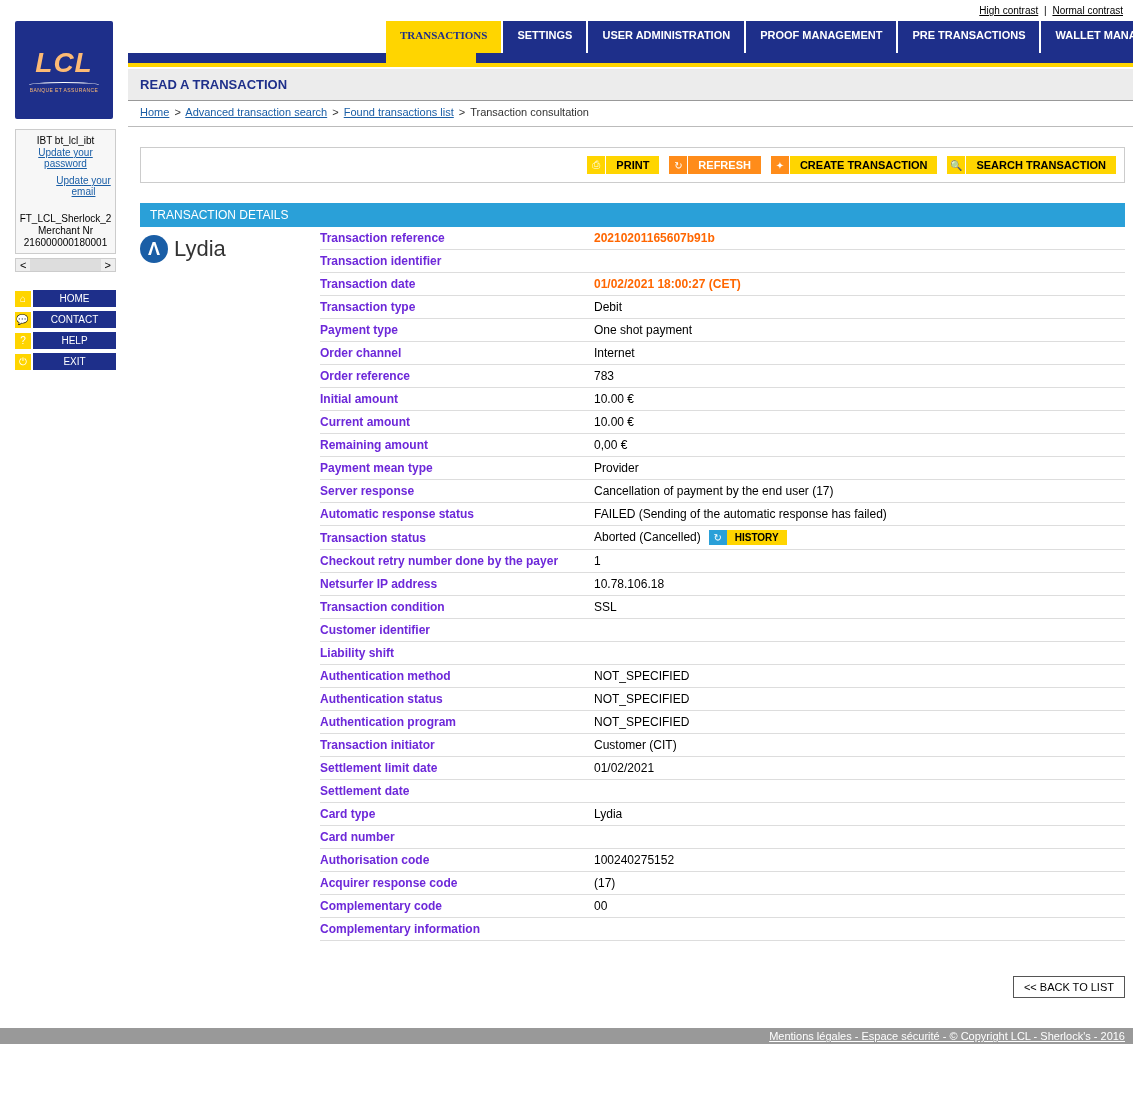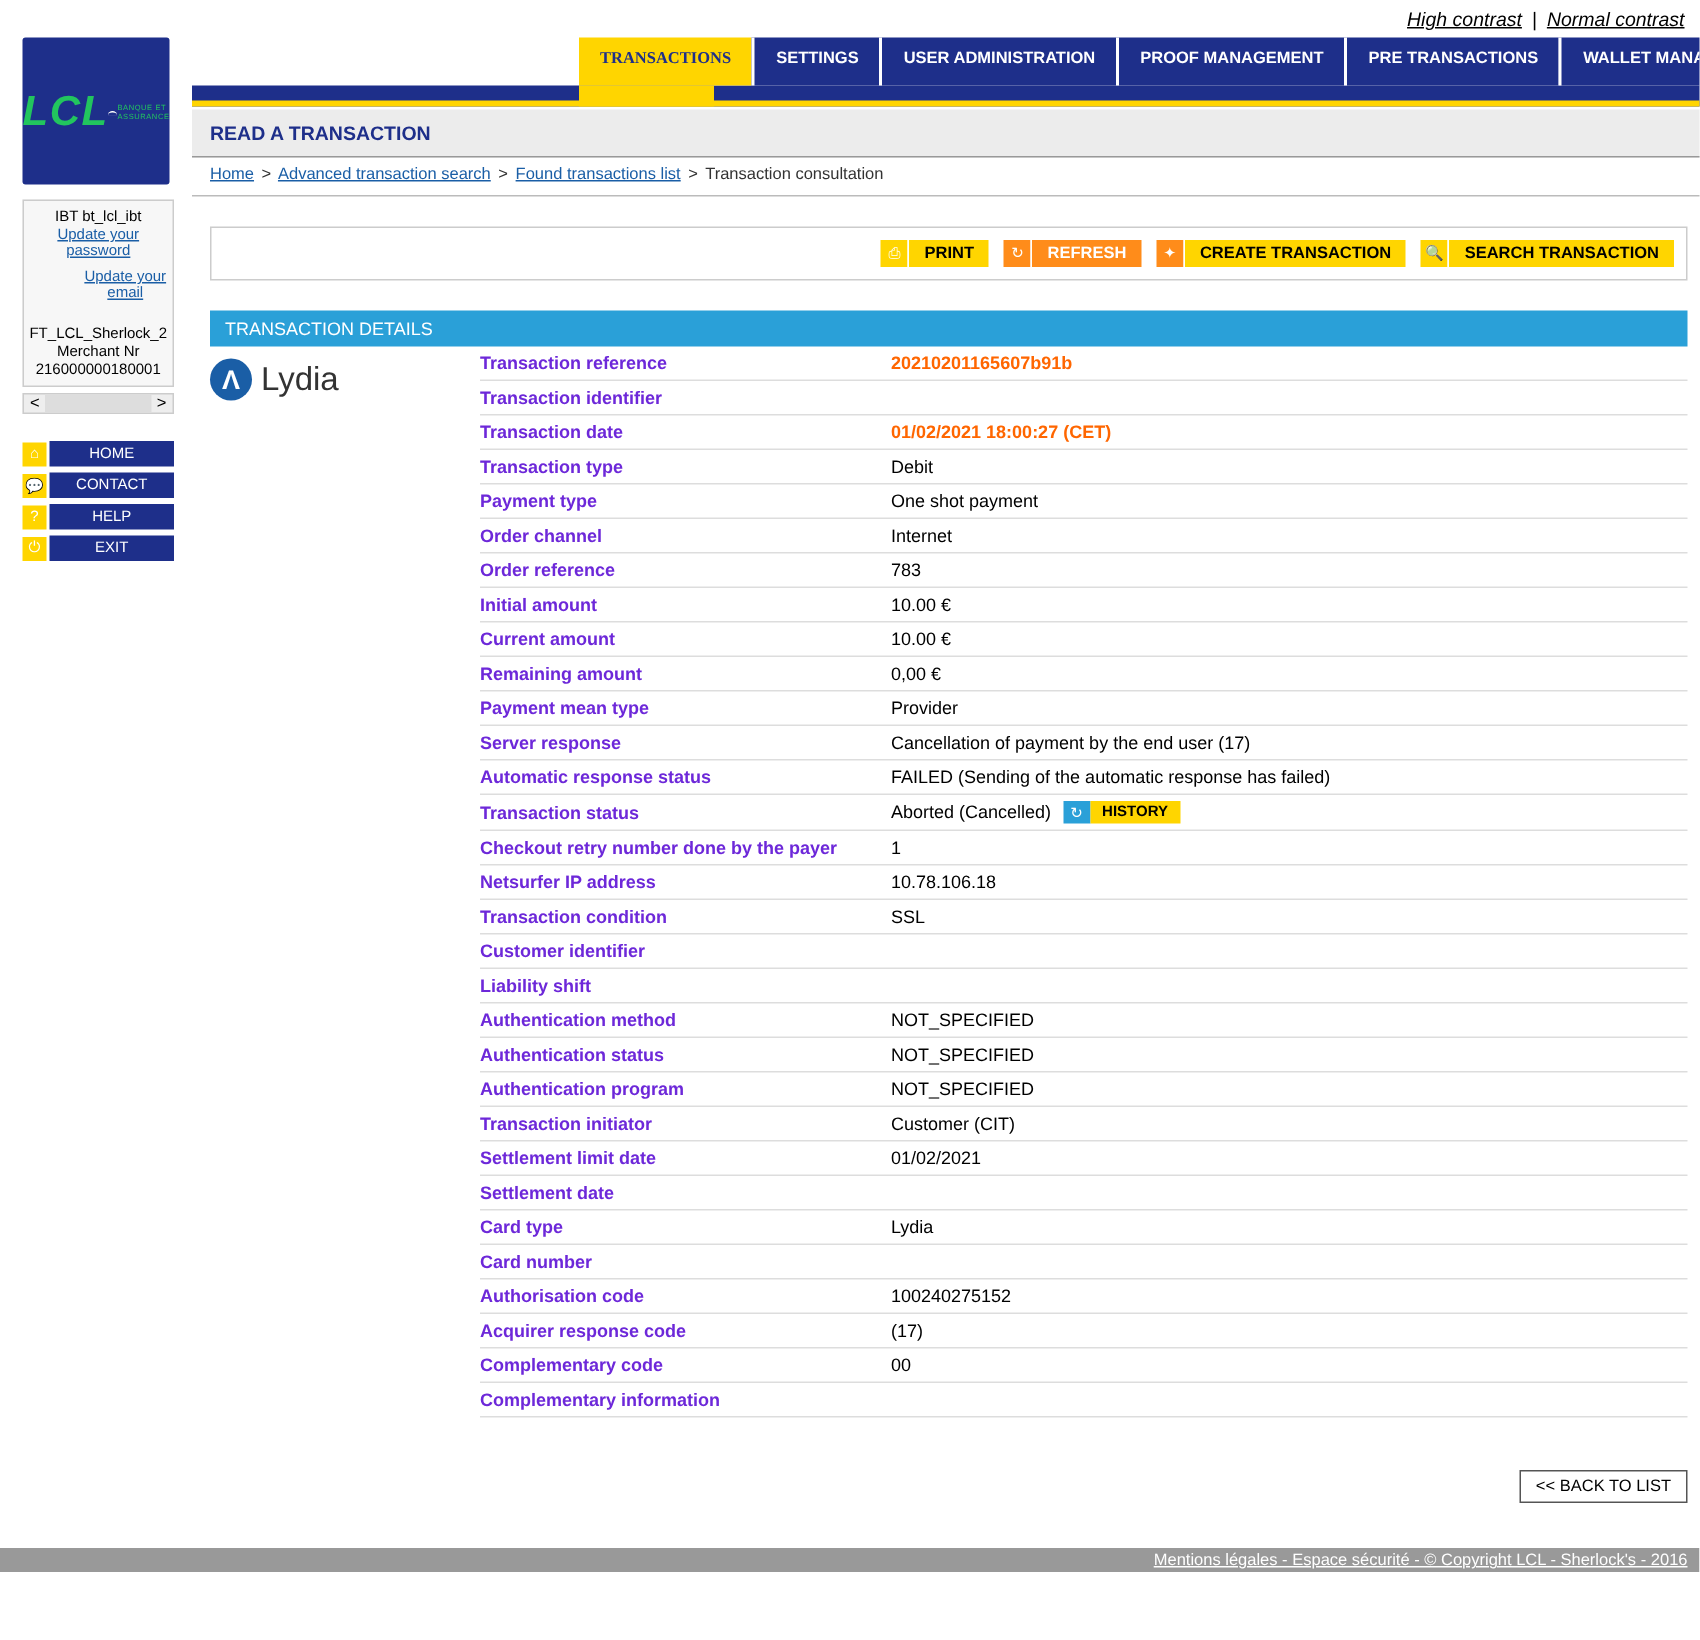--- a/index.html
+++ b/index.html
@@ -1,25 +1,25 @@
 <!DOCTYPE html>
 <html><head>
 <meta charset="utf-8">
 <style>
   * { box-sizing: border-box; margin: 0; padding: 0; }
   body { font-family: Arial, Helvetica, sans-serif; font-size: 12px; color: #000; background: #fff; width: 1133px; }
   a { color: #1a5ea6; text-decoration: underline; cursor: pointer; }
   
-  .top-links { text-align: right; padding: 5px 10px; font-size: 13px; font-style: italic; }
+  .top-links { text-align: right; padding: 5px 10px; font-size: 10px; }
   .top-links a { color: #000; }
   .top-links .sep { margin: 0 3px; }
   
   .header-row { display: flex; align-items: flex-start; }
   .logo-cell { width: 140px; padding: 0 15px; }
-  .logo-box { width: 98px; height: 98px; background: #1e2f8a; color: #22c55e; display: flex; flex-direction: row; align-items: center; justify-content: center; border-radius: 2px; }
+  .logo-box { width: 98px; height: 98px; background: #1e2f8a; color: #fdba74; display: flex; flex-direction: column; align-items: center; justify-content: center; border-radius: 2px; }
   .logo-box .lcl { font-size: 28px; font-weight: bold; letter-spacing: 1px; font-style: italic;}
   .logo-box .sub { font-size: 5px; letter-spacing: 0.4px; margin-top: 2px; }
   .logo-arc { width:70px; height:3px; border-top:1px solid #fff; border-radius:50%/100% 100% 0 0; margin-top:3px;}
   
   .main-col { flex: 1; }
 
   .nav-tabs{display:flex; height:32px;}
   .nav-tab{ background:#1e2f8a; color:#fff; font-weight:bold; font-size:11px; padding:8px 14px 8px 14px; border-left:2px solid #fff; cursor:pointer; white-space:nowrap;}
   .nav-tab.first{border-left:none;font-family:Liberation Serif, serif;}
   .nav-tab.active{ background:#ffd500; color:#1e2f8a;}

